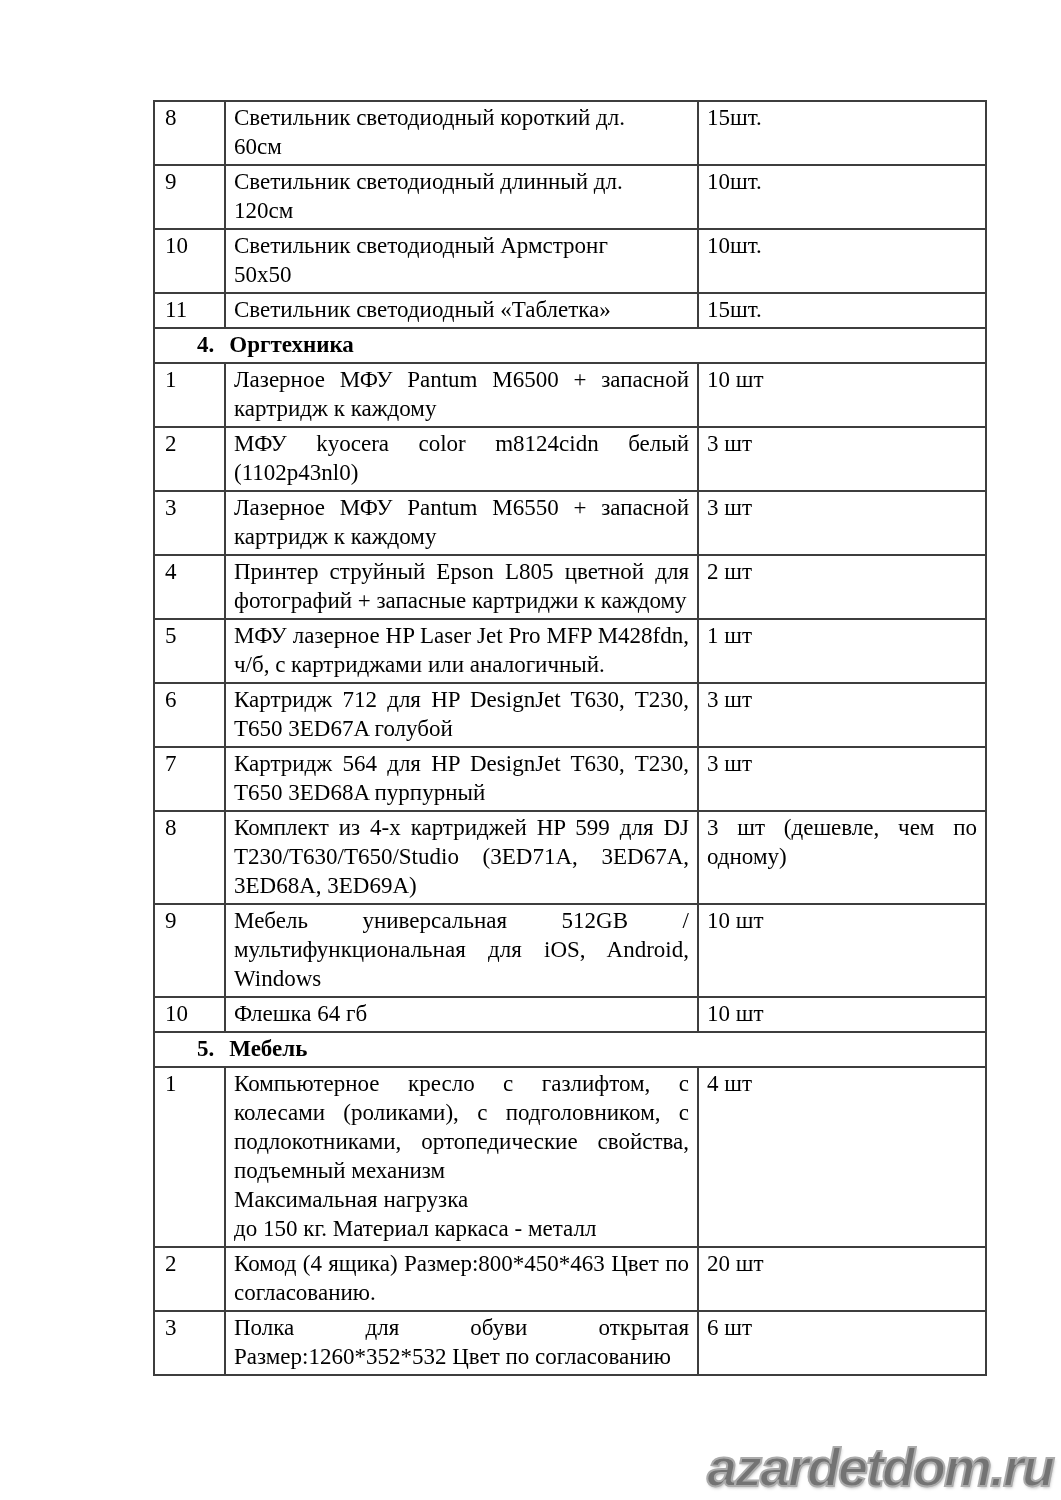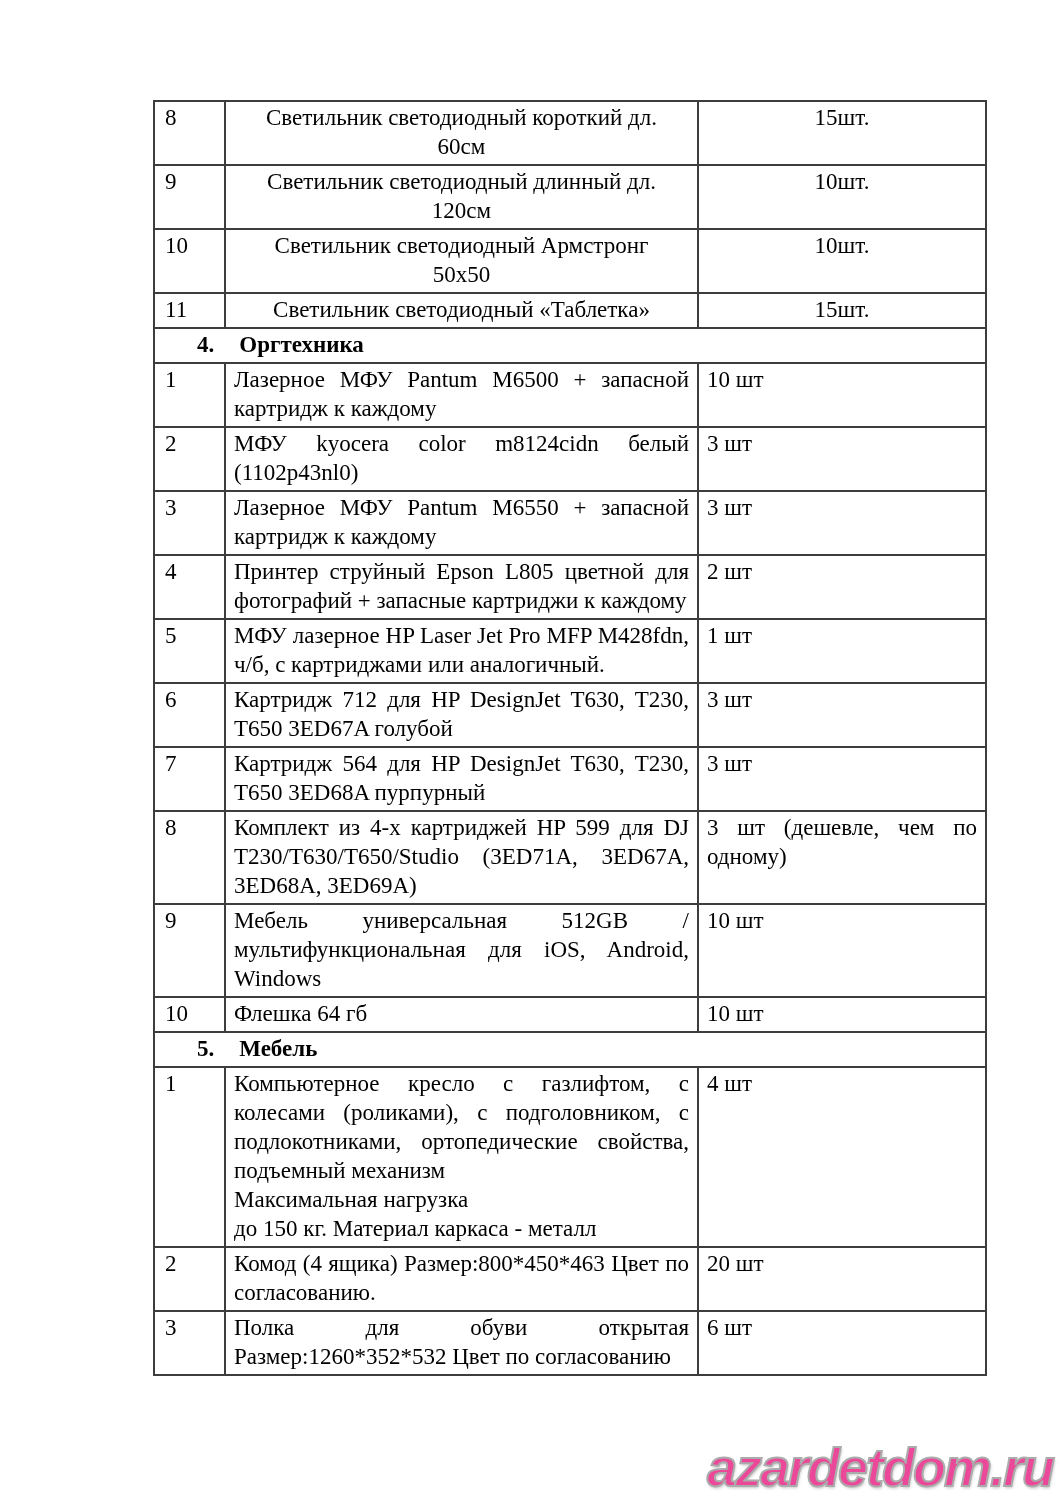--- a/index.html
+++ b/index.html
@@ -35,37 +35,37 @@
     border: 2px solid #3d3d3d;
     vertical-align: top;
     font-size: 23px;
     line-height: 29px;
     padding: 1px 8px 3px 8px;
     overflow: hidden;
   }
   td.num-cell { padding-left: 10px; }
   td.desc-cell { white-space: pre-line; }
   td.just { text-align: justify; }
-  td.left { text-align: center; }
+  td.left { text-align: left; }
   td.section-cell {
     font-weight: bold;
     padding-left: 42px;
     white-space: nowrap;
   }
-  .sec-title { margin-left: 25px; }
+  .sec-title { margin-left: 15px; }
   .watermark {
     position: absolute;
     right: 8px;
     bottom: 2px;
     font-family: "Liberation Sans", "DejaVu Sans", sans-serif;
     font-style: italic;
     font-weight: bold;
     font-size: 54px;
     letter-spacing: -2px;
-    color: #ec4899;
+    color: #737373;
     -webkit-text-stroke: 2px #ababab;
     text-shadow: 1px 2px 3px rgba(90,90,90,0.35);
     white-space: nowrap;
   }
 </style>
 </head>
 <body>
 
 <div class="page">
 

